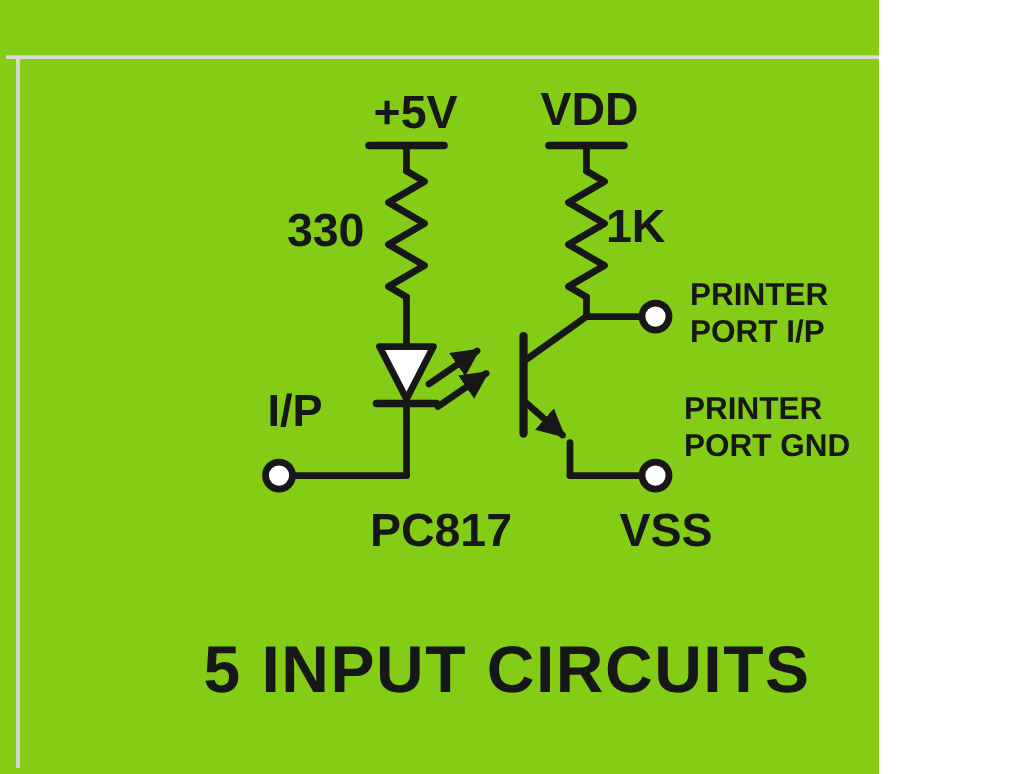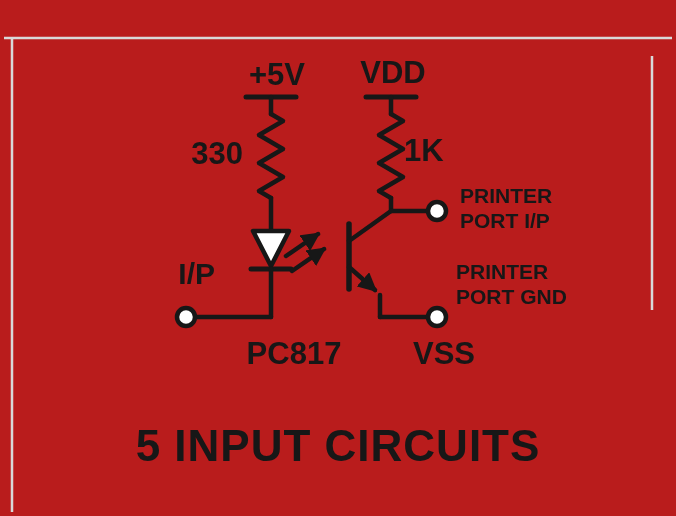--- a/index.html
+++ b/index.html
@@ -3,23 +3,23 @@
 <meta charset="utf-8">
 <style>
   html, body {
     margin: 0;
     padding: 0;
     background: #ffffff;
     font-family: "Liberation Sans", sans-serif;
   }
   .stage {
     position: relative;
-    width: 676px;
+    width: 586px;
     height: 516px;
-    background: #b91c1c;
+    background: #84cc16;
     overflow: hidden;
   }
   svg text {
     font-family: "Liberation Sans", "DejaVu Sans", sans-serif;
     font-weight: bold;
   }
 </style>
 </head>
 <body>
 

